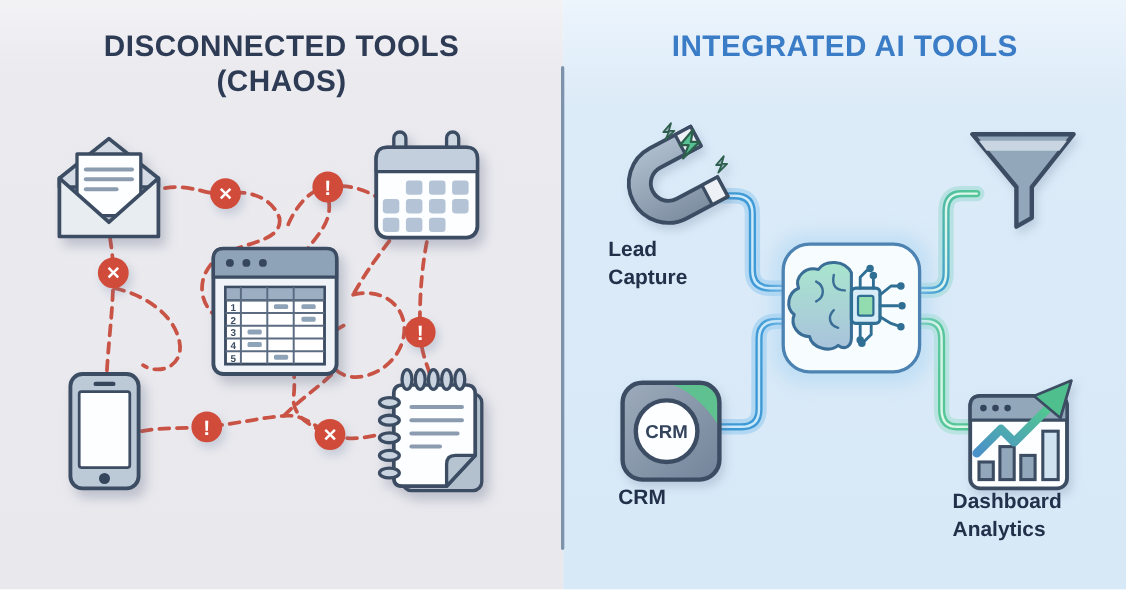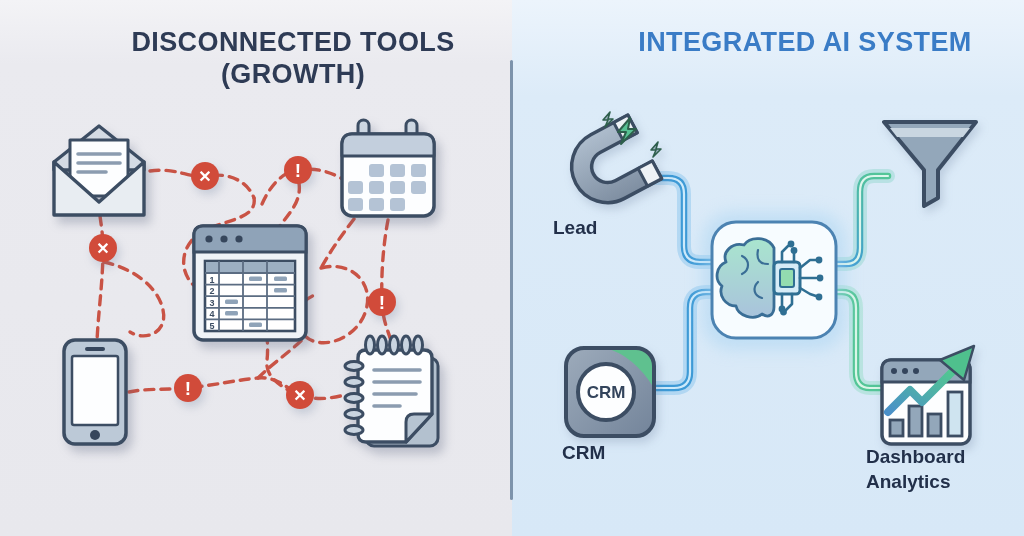--- a/index.html
+++ b/index.html
@@ -9,21 +9,21 @@
   }
   .panel { position:absolute; top:0; height:536px; }
   #left-panel  { left:0;   width:512px; background:linear-gradient(180deg,#f3f3f6 0%,#eaeaef 12%,#e8e8ed 100%); }
   #right-panel { left:512px; width:512px; background:linear-gradient(180deg,#ecf4fc 0%,#dcebf8 18%,#d7e8f7 100%); }
   #divider {
     position:absolute; left:510px; top:60px; width:3px; height:440px;
     background:#7d93ab; border-radius:2px;
   }
   .panel-title {
     position:absolute; top:26px; width:512px; text-align:center;
-    font-size:27px; line-height:32px; font-weight:800; letter-spacing:.4px;padding-left:37px;
+    font-size:27px; line-height:32px; font-weight:800; letter-spacing:.4px;
   }
   #left-title  { left:0;   color:#2e3b55; }
   #right-title { left:512px; color:#3a7cc6; }
   svg.layer { position:absolute; left:0; top:0; }
   .shadowed { filter: drop-shadow(5px 7px 5px rgba(90,100,125,.30)); }
   .soft-shadow { filter: drop-shadow(3px 5px 4px rgba(100,120,150,.25)); }
   .node-label {
     position:absolute; color:#22304a;
     font-size:19px; line-height:25px; font-weight:600;
   }
@@ -33,24 +33,24 @@
 <body>
 
 <div id="stage">
 
   <div id="left-panel" class="panel"></div>
   <div id="right-panel" class="panel"></div>
   <div id="divider"></div>
 
   <div id="left-title" class="panel-title">
     <div>DISCONNECTED TOOLS</div>
-    <div>(GROWTH)</div>
+    <div>(CHAOS)</div>
   </div>
   <div id="right-title" class="panel-title">
-    <div>INTEGRATED AI SYSTEM</div>
+    <div>INTEGRATED AI TOOLS</div>
   </div>
 
   <svg class="layer" width="512" height="536" viewBox="0 0 512 536">
 
     <g fill="none" stroke="#c84b3c" stroke-width="3.4" stroke-linecap="round" stroke-dasharray="9 7" opacity="0.95">
       <path d="M150,171 C176,167 190,179 207,176 C230,172 248,182 254,198"></path>
       <path d="M254,198 C258,222 214,220 196,236 C178,252 180,278 200,290 C224,304 254,288 248,262 C244,244 226,240 212,248"></path>
       <path d="M100,216 C102,230 103,238 103,249 C103,282 98,314 97,342"></path>
       <path d="M104,262 C132,268 158,286 163,310 C168,332 146,342 130,332"></path>
       <path d="M262,204 C270,186 282,172 298,170 C318,167 334,173 347,182"></path>
@@ -320,20 +320,21 @@
         <rect x="46" y="70" width="13" height="22" fill="#93a7ba"></rect>
         <rect x="66" y="48" width="14" height="44" fill="#cfe4f0"></rect>
       </g>
       <path d="M6,68 L28,46 L40,58 L72,26" fill="none" stroke="url(#arrGrad)" stroke-width="8" stroke-linecap="round" stroke-linejoin="round"></path>
       <polygon points="58,16 92,2 82,36" fill="#4fc08d" stroke="#3c4d63" stroke-width="2.5" stroke-linejoin="round"></polygon>
     </g>
   </svg>
 
   <div class="node-label" style="left:553px; top:215px; width:122px;">
     <div>Lead</div>
+    <div>Capture</div>
   </div>
   <div class="node-label" style="left:858px; top:215px; width:155px;">
   </div>
   <div class="node-label" style="left:562px; top:440px; width:100px;">
     <div>CRM</div>
   </div>
   <div class="node-label" style="left:866px; top:444px; width:145px;">
     <div>Dashboard</div>
     <div>Analytics</div>
   </div>

